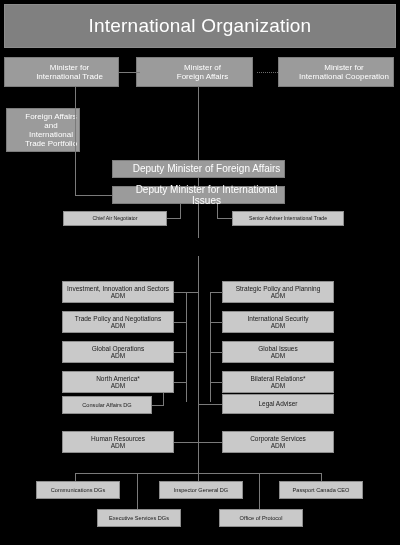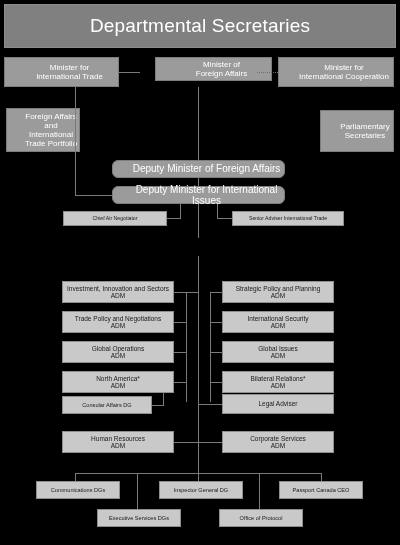--- a/index.html
+++ b/index.html
@@ -35,21 +35,21 @@
     letter-spacing:.2px;
   }
   
   .lvl-dark{
     background:#9b9b9b;
     color:#ffffff;
     border:1px solid #7d7d7d;
     font-size:8px;
     padding-left:16px;
   }
-  .lvl-dark.wide{ font-size:10px;border-radius:6px; }
+  .lvl-dark.wide{ font-size:10px; }
   
   .lvl-light{
     background:#c9c9c9;
     color:#1a1a1a;
     border:1px solid #8e8e8e;
     font-size:6.5px;
   }
   .lvl-light.tiny{ font-size:5.2px; }
   .lvl-light.small{ font-size:5.6px; }
   
@@ -63,41 +63,39 @@
     height:0;
     background:transparent;
     border-top:1px dotted #6e6e6e;
   }
 </style>
 </head>
 <body>
 
 <div id="chart">
 
-  <div class="box title-bar" style="left:4px;top:4px;width:392px;height:44px;">Departmental Secretaries</div>
+  <div class="box title-bar" style="left:4px;top:4px;width:392px;height:44px;">International Organization</div>
 
   <div class="box lvl-dark" style="left:4px;top:57px;width:115px;height:30px;">Minister for
 International Trade</div>
 
-  <div class="box lvl-dark" style="left:155px;top:57px;width:117px;height:24px;">Minister of
+  <div class="box lvl-dark" style="left:136px;top:57px;width:117px;height:30px;">Minister of
 Foreign Affairs</div>
 
   <div class="box lvl-dark" style="left:278px;top:57px;width:116px;height:30px;">Minister for
 International Cooperation</div>
 
   <div class="line h" style="left:119px;top:72px;width:21px;"></div>
 
   <div class="line dotted-h" style="left:257px;top:72px;width:21px;"></div>
 
   <div class="box lvl-dark" style="left:6px;top:108px;width:74px;height:44px;">Foreign Affairs
 and International
 Trade Portfolio</div>
 
-  <div class="box lvl-dark" style="left:320px;top:110px;width:74px;height:42px;">Parliamentary
-Secretaries</div>
 
   <div class="line v" style="left:75px;top:87px;height:108px;"></div>
   <div class="line h" style="left:75px;top:195px;width:37px;"></div>
 
   <div class="line v" style="left:198px;top:87px;height:82px;"></div>
 
   <div class="box lvl-dark wide" style="left:112px;top:160px;width:173px;height:18px;">Deputy Minister of Foreign Affairs</div>
 
   <div class="box lvl-dark wide" style="left:112px;top:186px;width:173px;height:18px;">Deputy Minister for International Issues</div>
 

